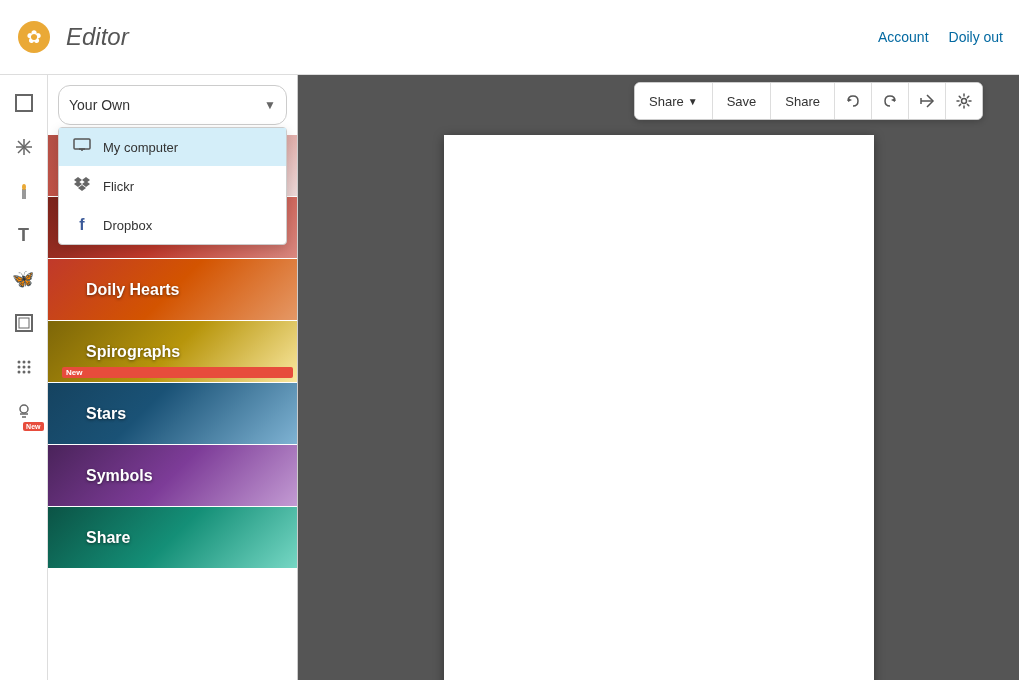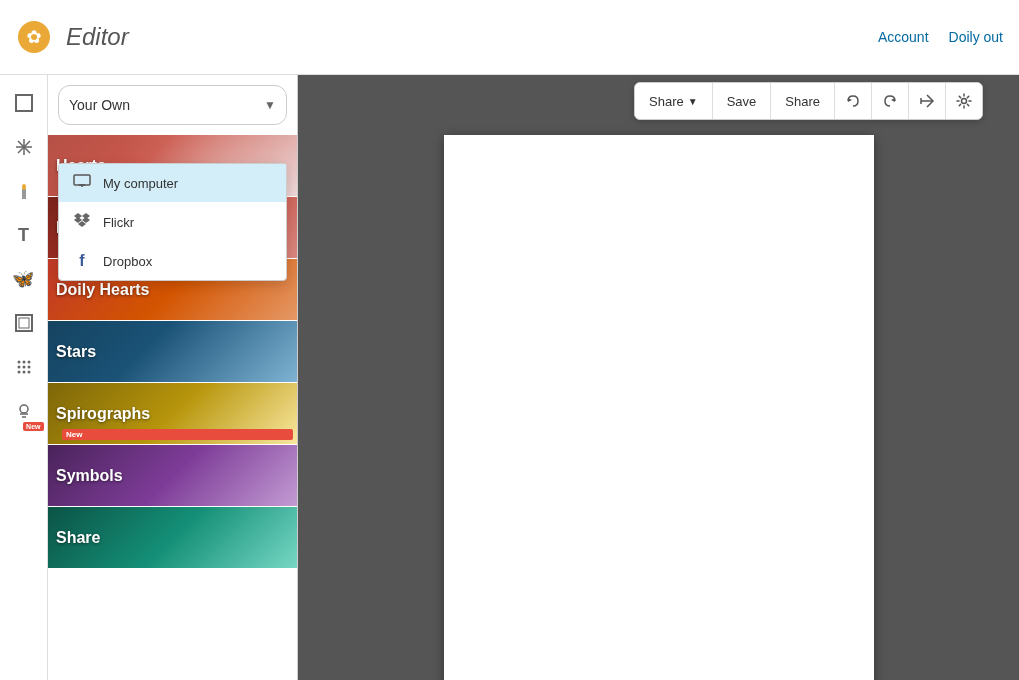--- a/index.html
+++ b/index.html
@@ -126,21 +126,20 @@
     #dropdown-menu {
       position: absolute;
       top: 52px;
       left: 10px;
       right: 10px;
       background: #fff;
       border: 1px solid #ccc;
       border-radius: 4px;
       box-shadow: 0 4px 12px rgba(0,0,0,0.15);
       z-index: 300;
-      margin-top: 36px;
     }
     .dropdown-item {
       display: flex;
       align-items: center;
       gap: 10px;
       padding: 10px 12px;
       cursor: pointer;
       font-size: 13px;
       color: #333;
     }
@@ -172,22 +171,23 @@
       top: 0; left: 0; right: 0; bottom: 0;
       background-size: cover;
       background-position: center;
     }
     .category-label {
       position: relative;
       z-index: 2;
       color: #fff;
       font-size: 16px;
       font-weight: bold;
-      padding-left: 8px;
+      padding-left: 18px;
       text-shadow: 0 1px 3px rgba(0,0,0,0.5);
+      margin-left: 20px;
     }
     .category-badge {
       position: absolute;
       bottom: 4px;
       right: 4px;
       z-index: 3;
     }
 
     
     .cat-hearts .category-bg { background: linear-gradient(135deg, #c0392b 0%, #e8d5d5 100%); }
@@ -378,29 +378,29 @@
       <div class="category-item cat-doodly-hearts">
         <div class="category-bg" style="background: linear-gradient(135deg, #7b241c 0%, #c0392b 50%, #d98880 100%);"></div>
         <span class="category-label">Doodly Hearts</span>
       </div>
 
       <div class="category-item cat-doily-hearts">
         <div class="category-bg" style="background: linear-gradient(135deg, #c0392b 0%, #d35400 50%, #e59866 100%);"></div>
         <span class="category-label">Doily Hearts</span>
       </div>
 
-      <div class="category-item cat-stars">
-        <div class="category-bg" style="background: linear-gradient(135deg, #154360 0%, #1a5276 40%, #7fb3d3 100%);"></div>
-        <span class="category-label">Stars</span>
-      </div>
-
       <div class="category-item cat-spirographs">
         <div class="category-bg" style="background: linear-gradient(135deg, #7d6608 0%, #b7950b 50%, #f9e79f 100%);"></div>
         <span class="category-label">Spirographs</span>
         <span class="category-badge" style="position:absolute;bottom:4px;left:14px;background:#e74c3c;color:white;font-size:8px;padding:1px 4px;border-radius:2px;font-weight:bold;">New</span>
+      </div>
+
+      <div class="category-item cat-stars">
+        <div class="category-bg" style="background: linear-gradient(135deg, #154360 0%, #1a5276 40%, #7fb3d3 100%);"></div>
+        <span class="category-label">Stars</span>
       </div>
 
       <div class="category-item cat-symbols">
         <div class="category-bg" style="background: linear-gradient(135deg, #4a235a 0%, #7d3c98 50%, #c39bd3 100%);"></div>
         <span class="category-label">Symbols</span>
       </div>
 
       <div class="category-item cat-arrows">
         <div class="category-bg" style="background: linear-gradient(135deg, #0b5345 0%, #148f77 50%, #76d7c4 100%);"></div>
         <span class="category-label">Share</span>

